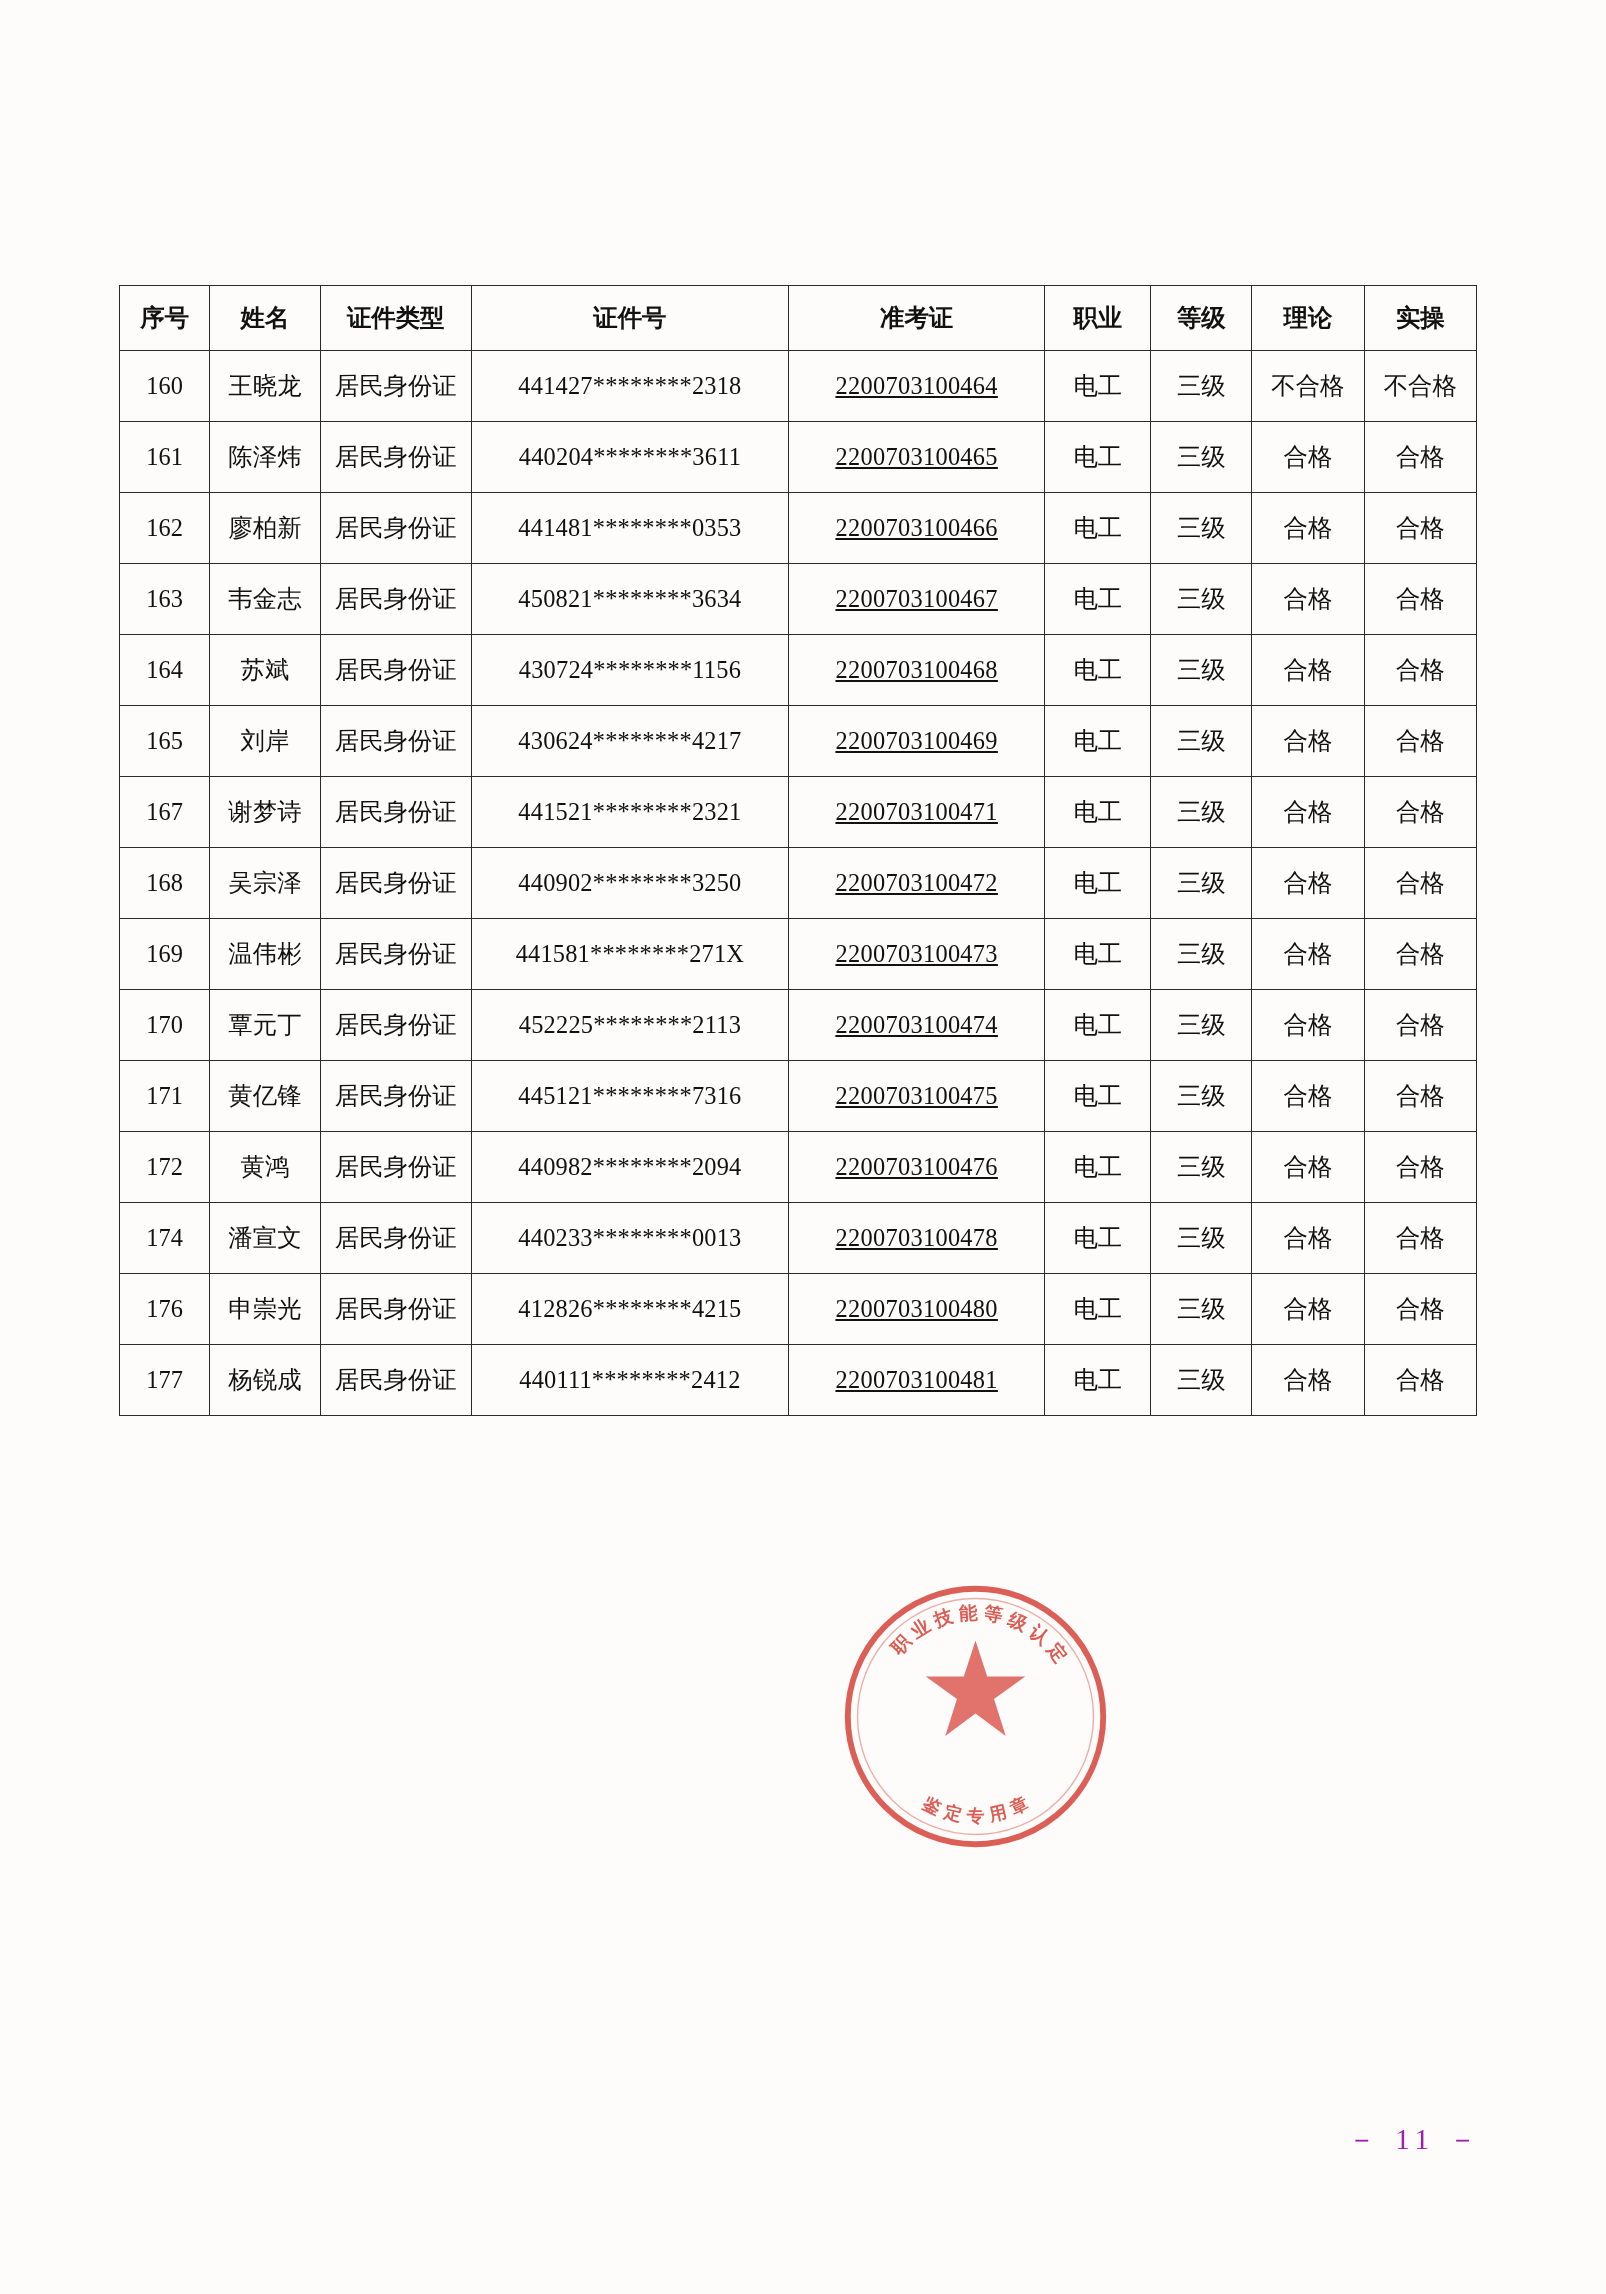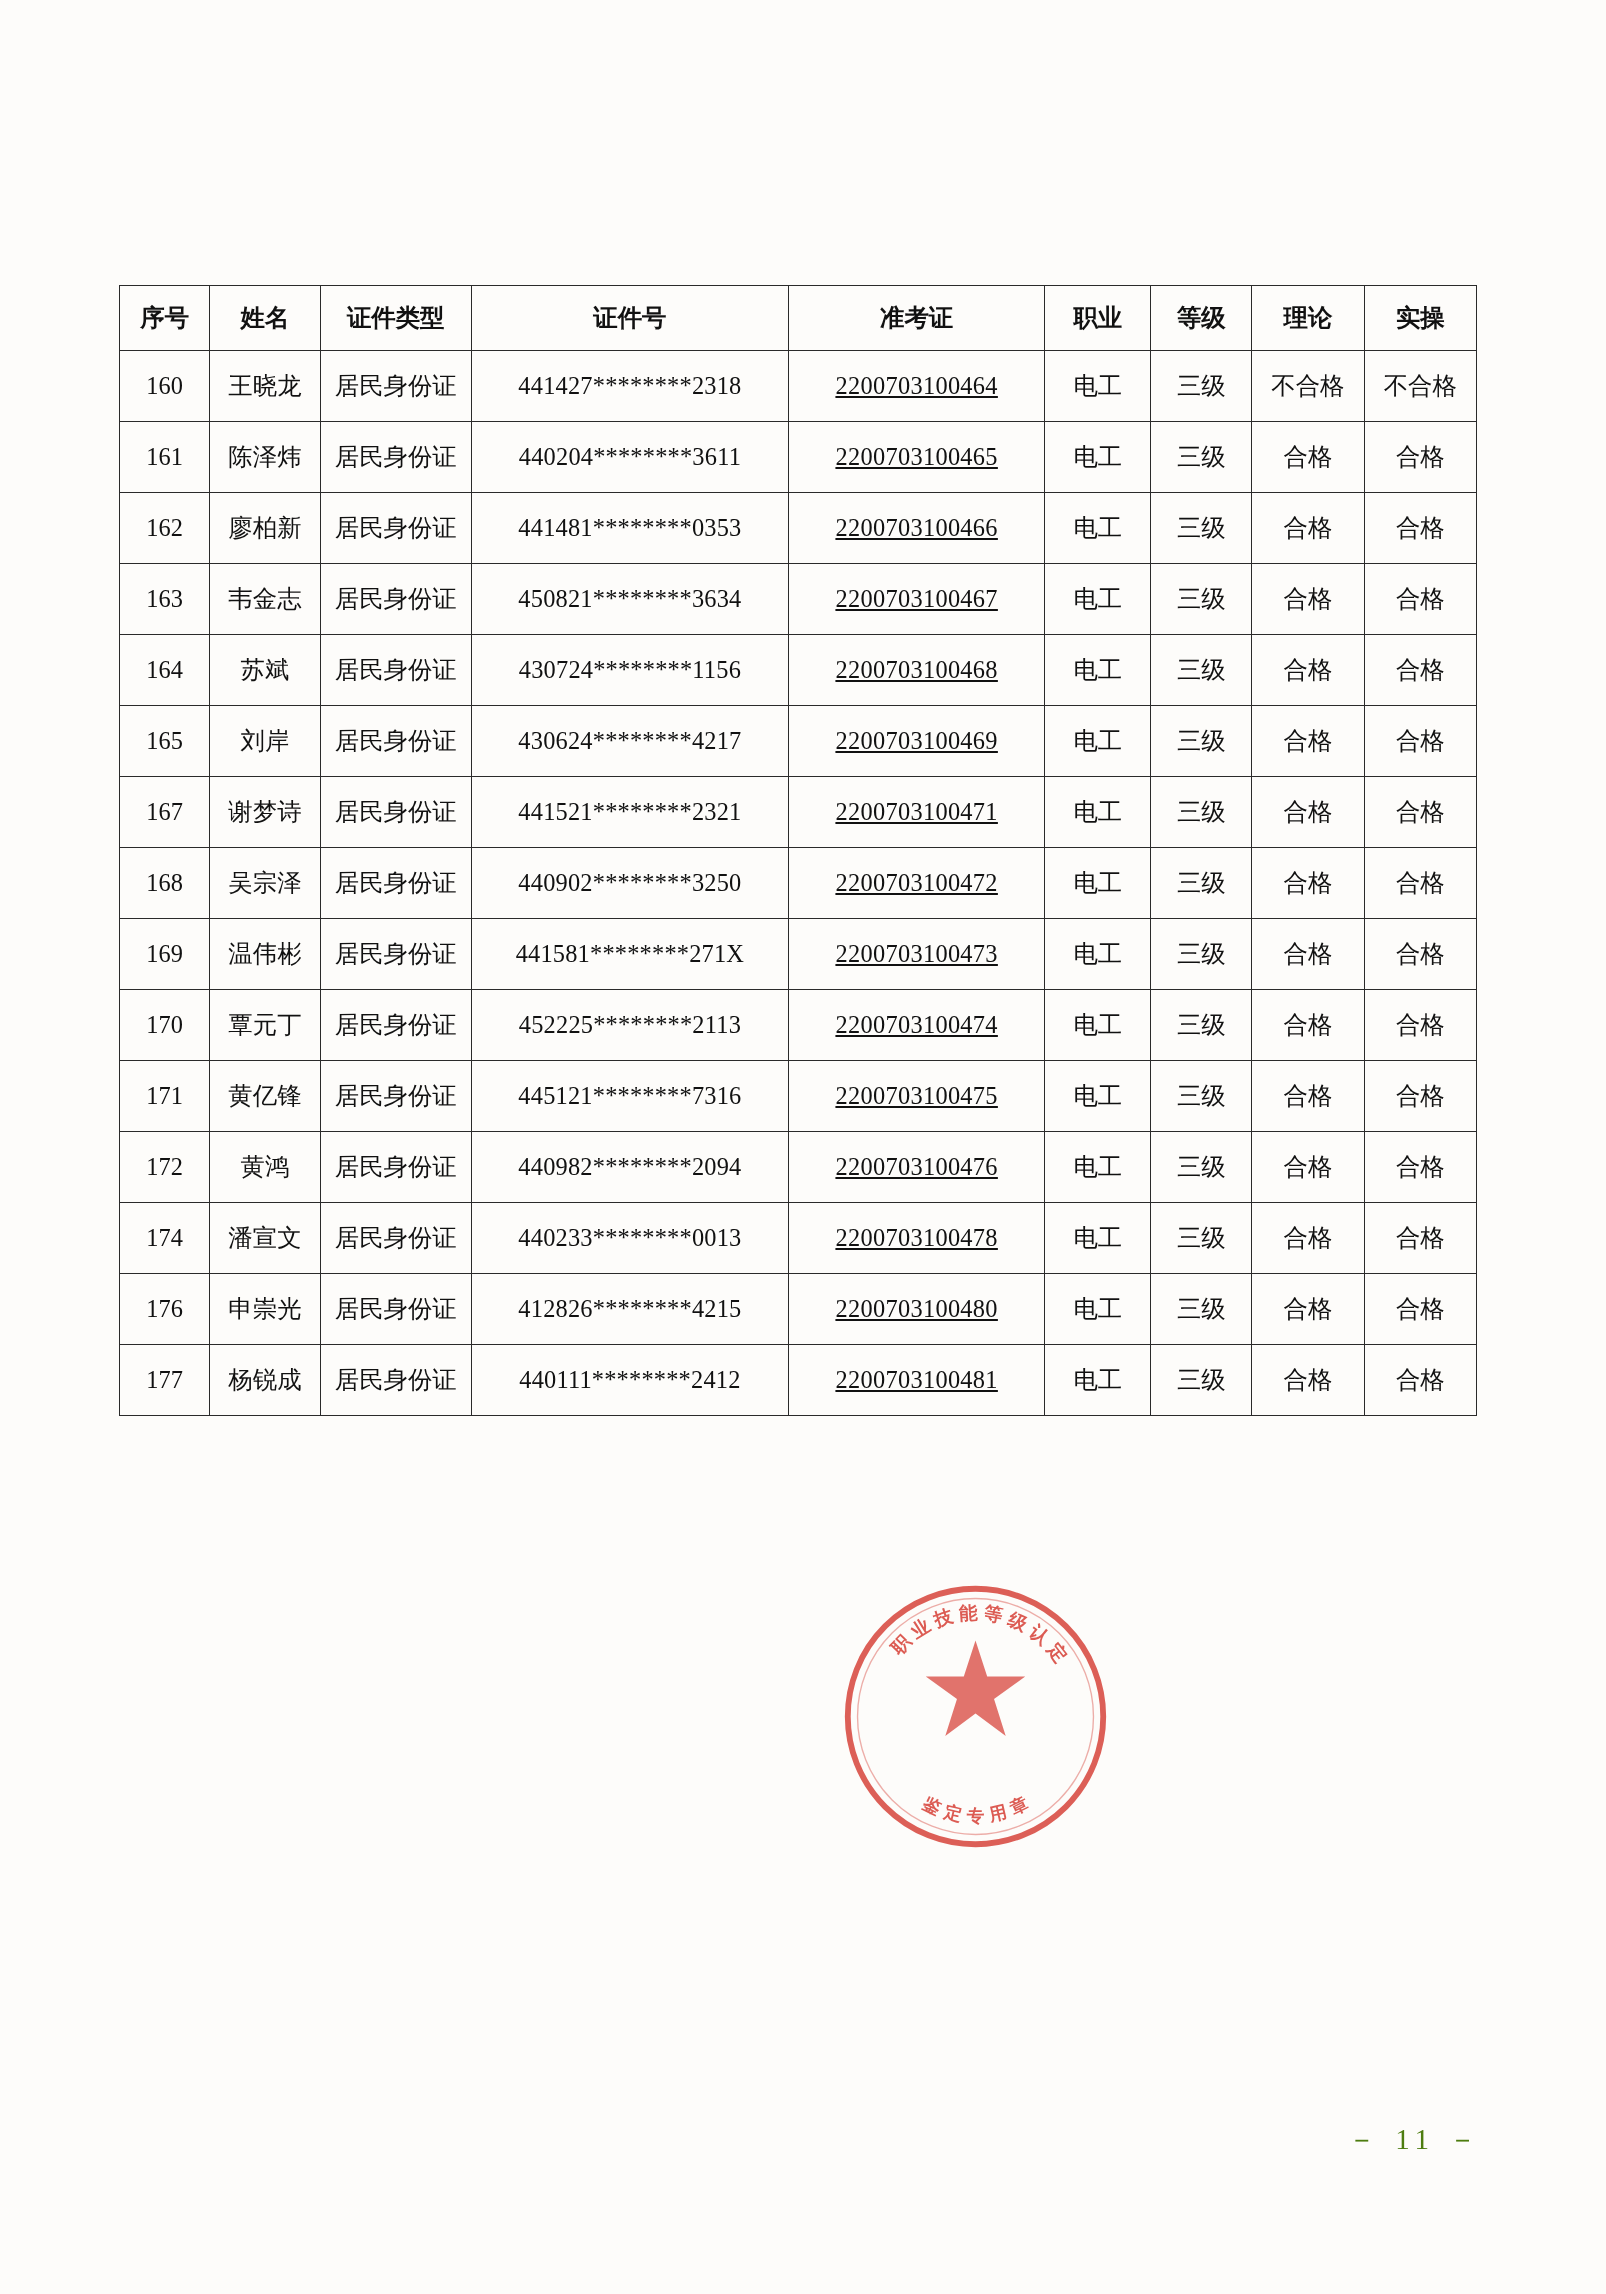--- a/index.html
+++ b/index.html
@@ -84,21 +84,21 @@
   }
   .seal svg { display: block; }
 
   .page-number {
     position: absolute;
     right: 146px;
     bottom: 135px;
     font-size: 29px;
     letter-spacing: 5.9px;
     font-family: "Liberation Serif", serif;
-    color: #4d7c0f;
+    color: #a21caf;
   }
 </style>
 </head>
 <body>
 
 <div class="page">
 
   <div class="table-wrap">
     <table class="result-table">
       <colgroup>

